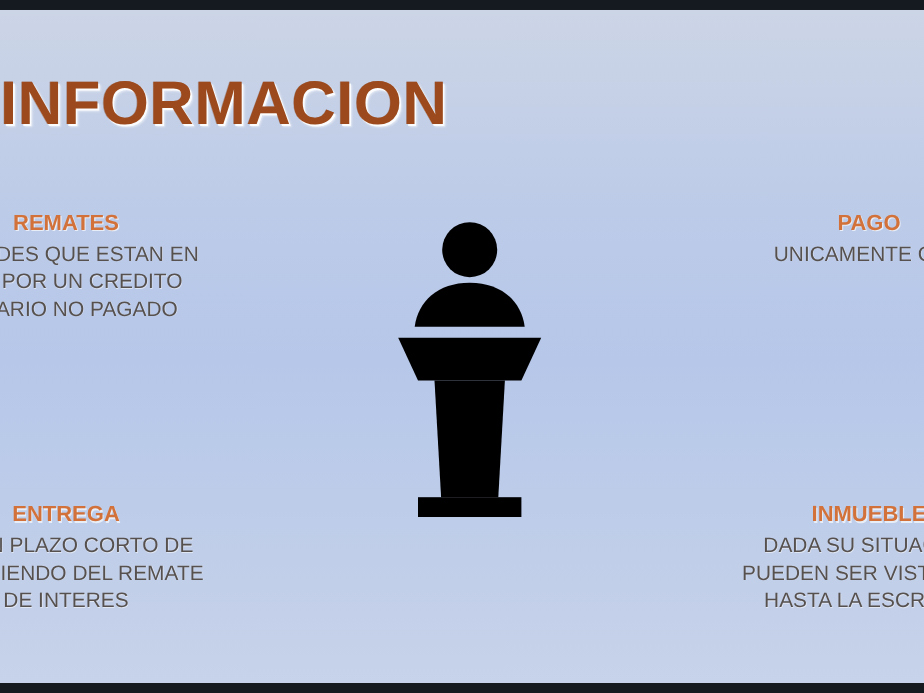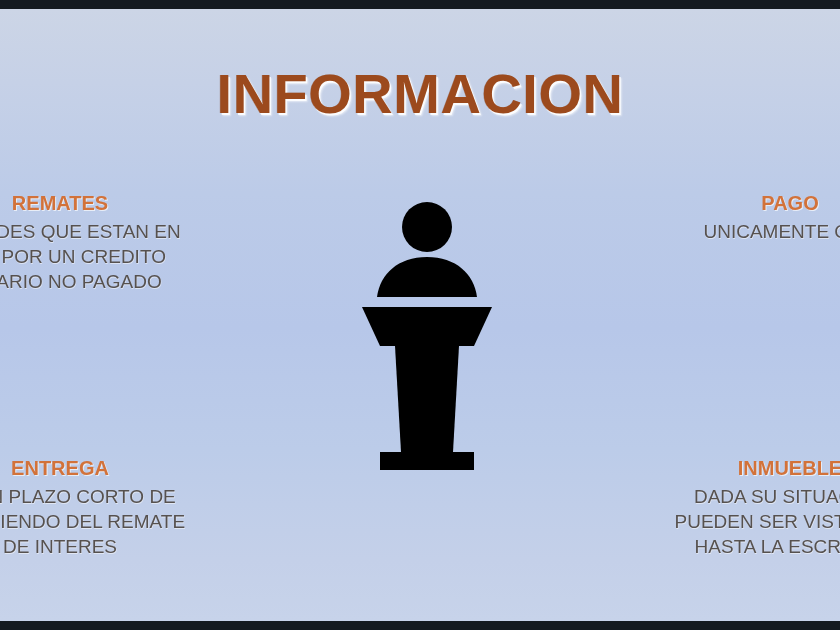--- a/index.html
+++ b/index.html
@@ -53,21 +53,21 @@
         #bccce9 72%,
         #c4d0e9 90%,
         #c7d3ea 100%);
   }
 
   .slide-title {
     position: absolute;
     left: 0;
     top: 52px;
     width: 840px;
-    text-align: center;
+    text-align: left;
     font-size: 56px;
     font-weight: bold;
     letter-spacing: 0.5px;
     color: #9c4a1d;
     text-shadow:
        1.5px 1.5px 0 rgba(255,255,255,0.85),
        2.5px 2.5px 2px rgba(255,255,255,0.55),
       -0.5px -0.5px 0 rgba(120,55,20,0.35);
     white-space: nowrap;
   }

